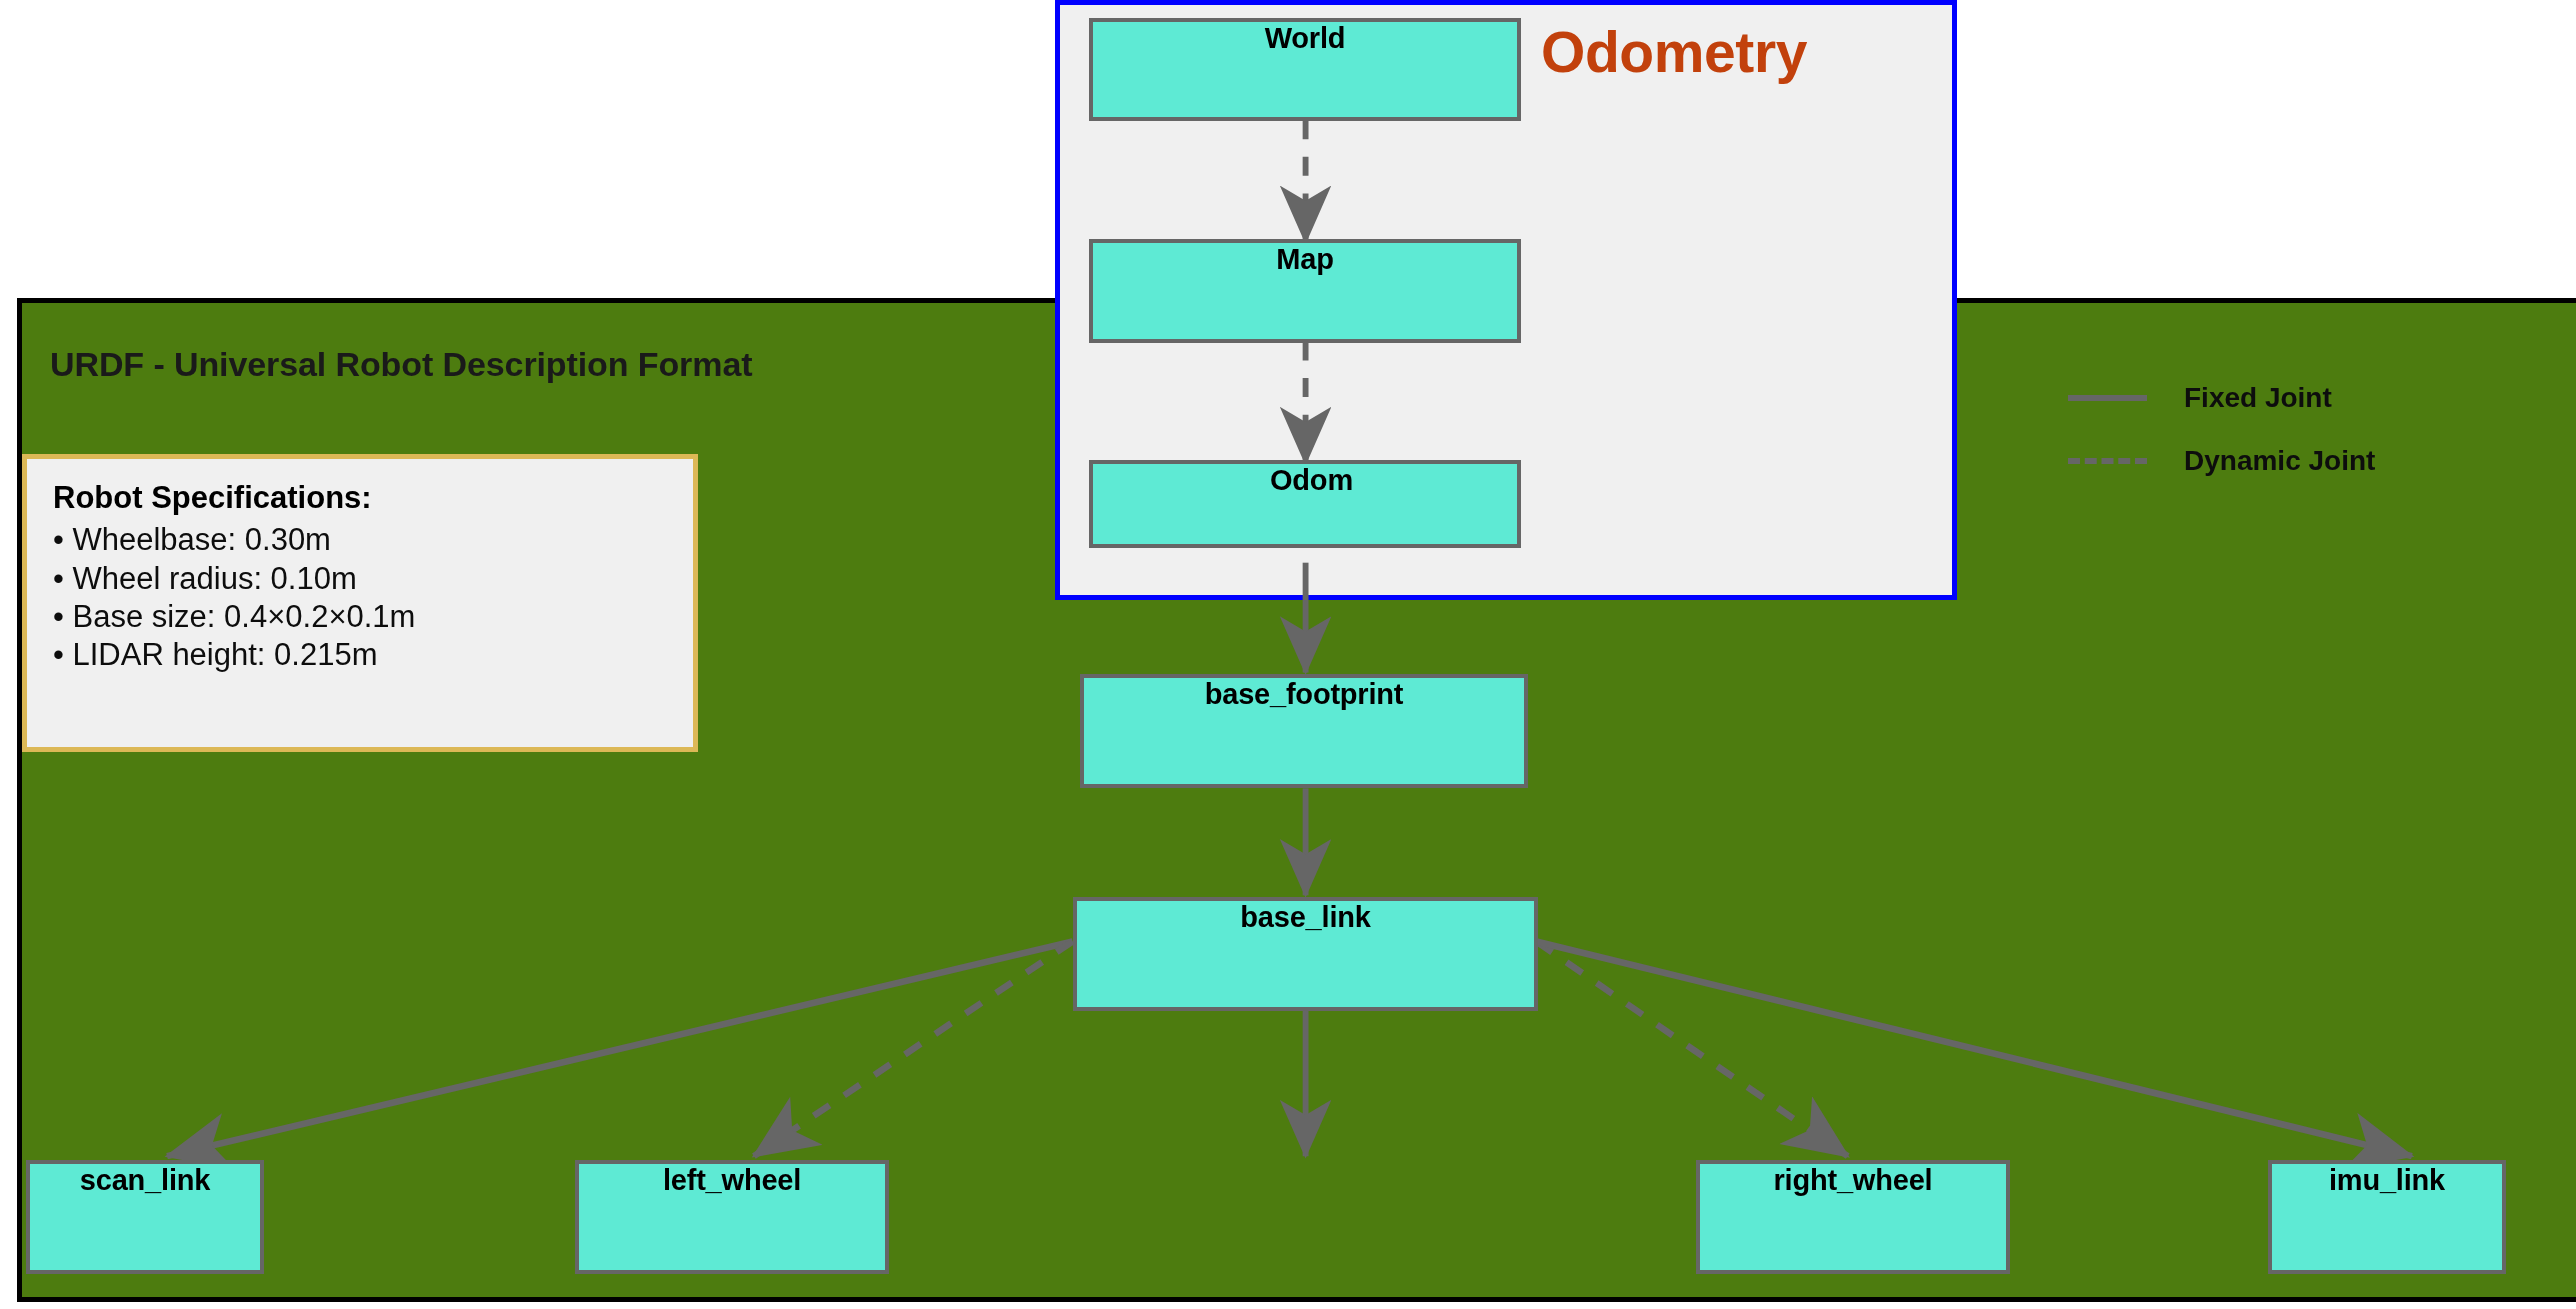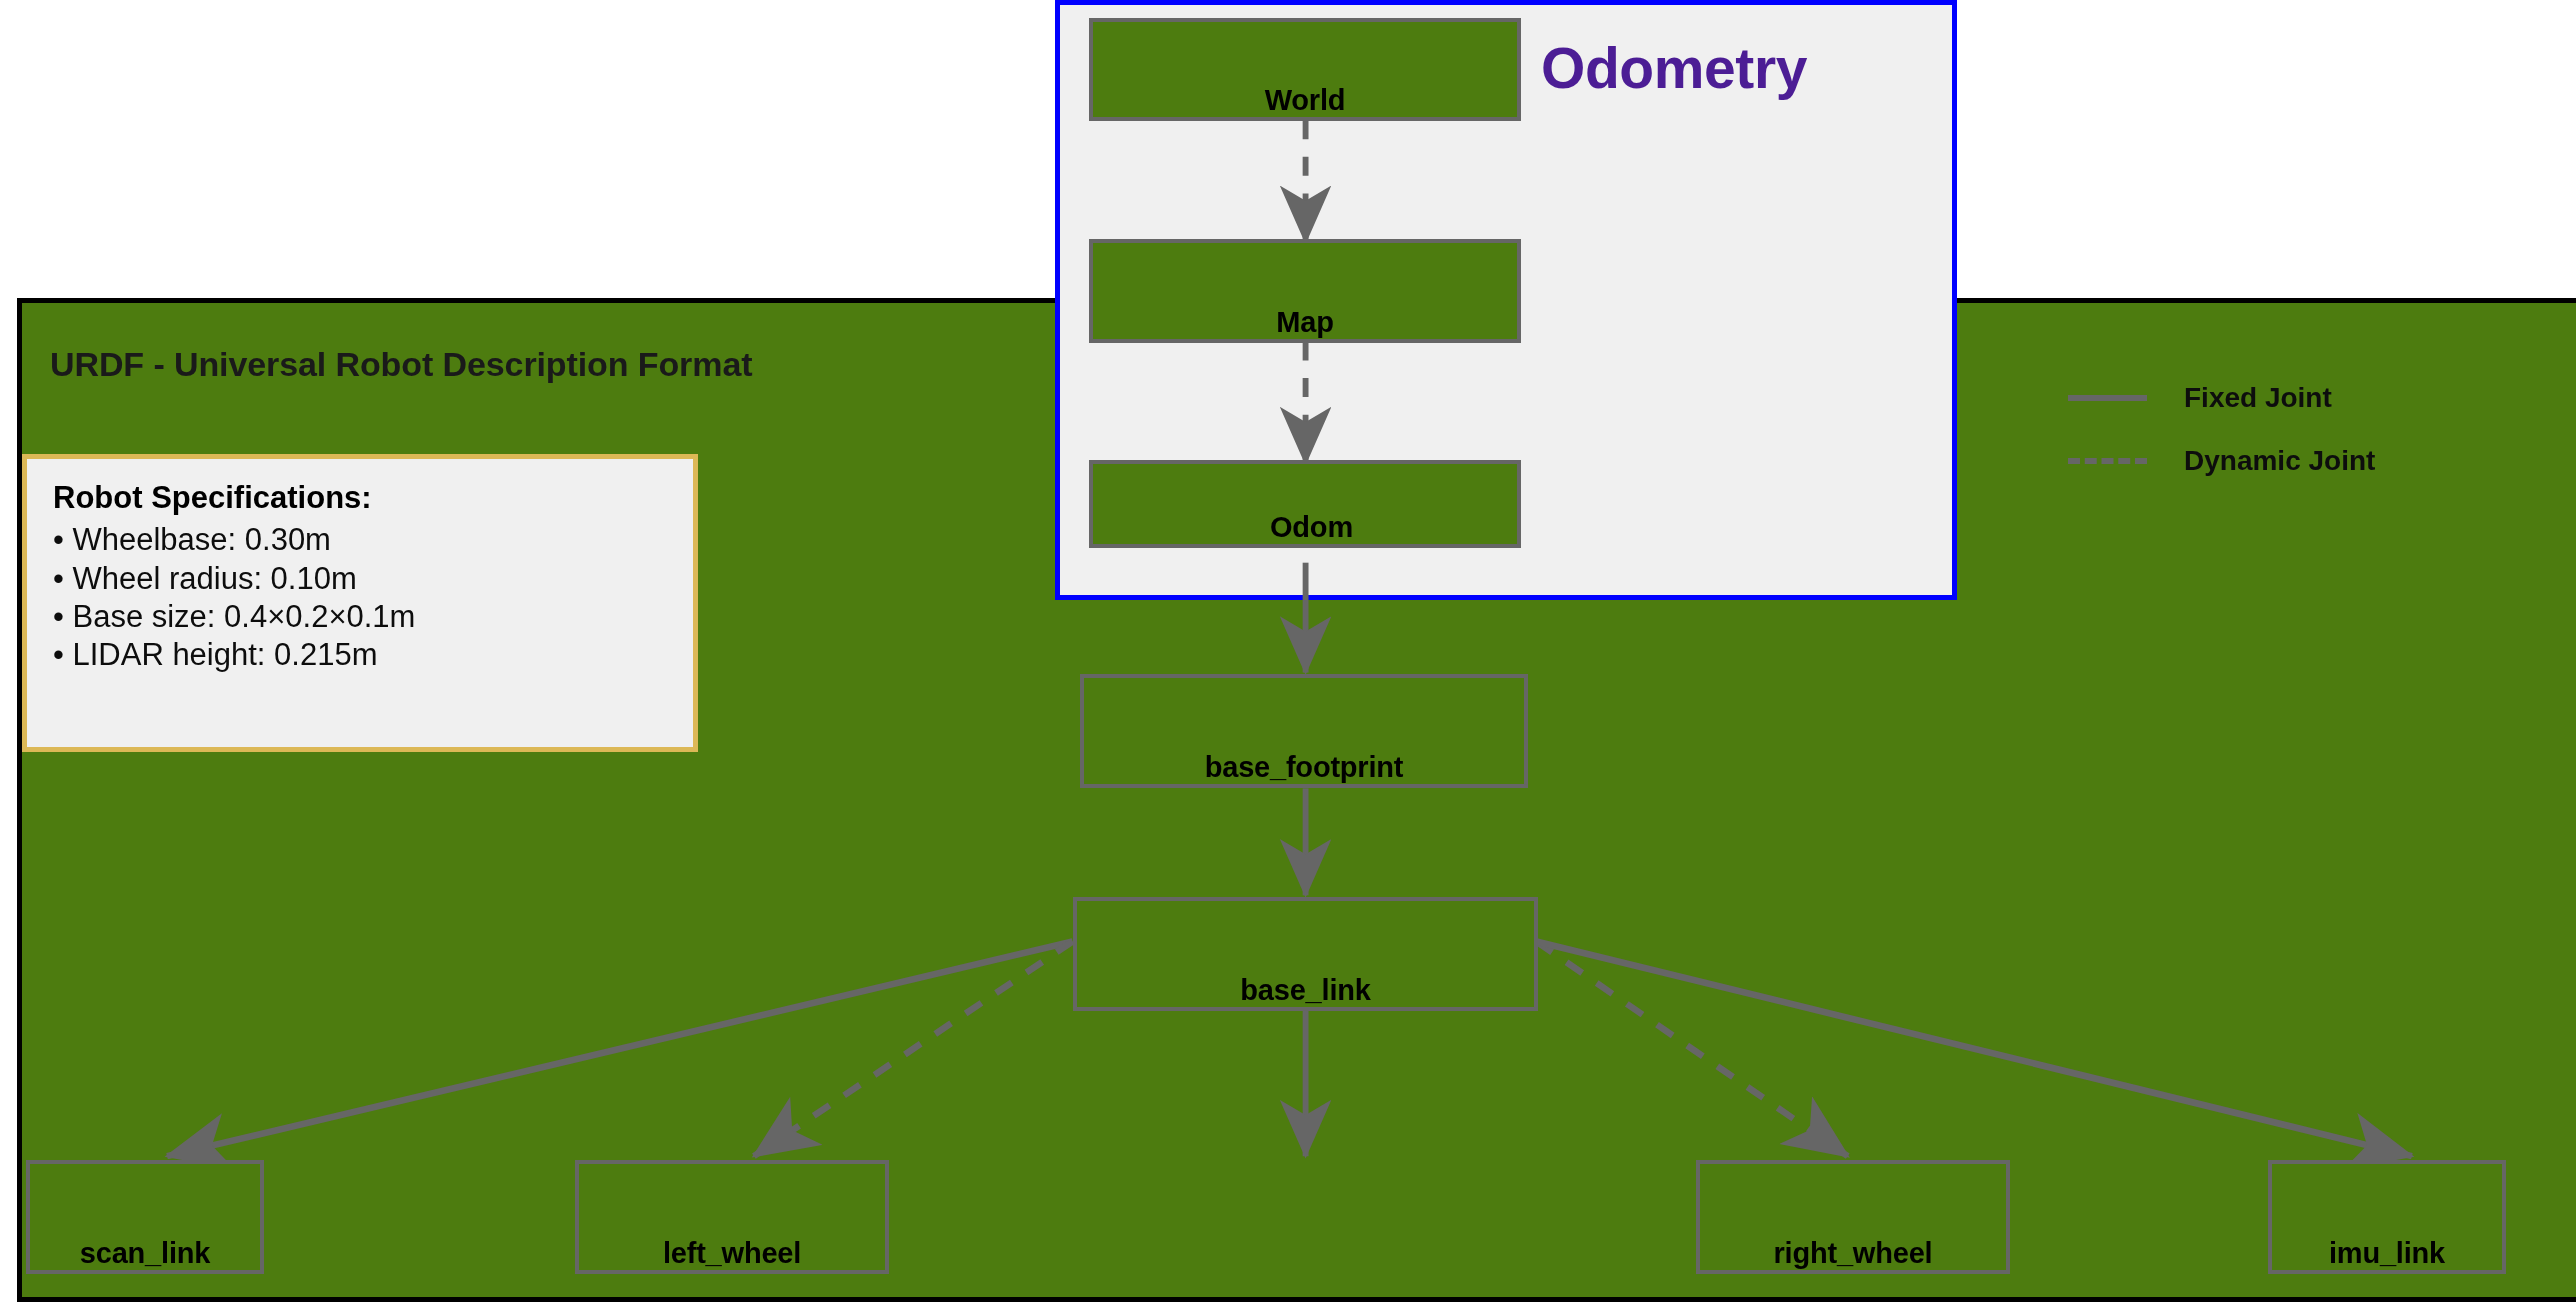--- a/index.html
+++ b/index.html
@@ -48,34 +48,33 @@
     box-sizing: border-box;
     background: #f0f0f0;
     border: 5.1px solid #0000ff;
   }
   .odom-title {
     position: absolute;
     left: 1541px;
     top: 19px;
     font-size: 57px;
     font-weight: bold;
-    color: #4c1d95;
+    color: #c2410c;
     white-space: nowrap;
     letter-spacing: -0.4px;
-    margin-top: 16px;
   }
 
   
   .node {
     position: absolute;
     box-sizing: border-box;
-    background: #4d7c0f;
+    background: #5eead4;
     border: 4.4px solid #666666;
     display: flex;
-    align-items: flex-end;
+    align-items: flex-start;
     justify-content: center;
   }
   .node-label {
     font-size: 29px;
     font-weight: bold;
     color: #000000;
     white-space: nowrap;
     letter-spacing: -0.2px;
   }
 

